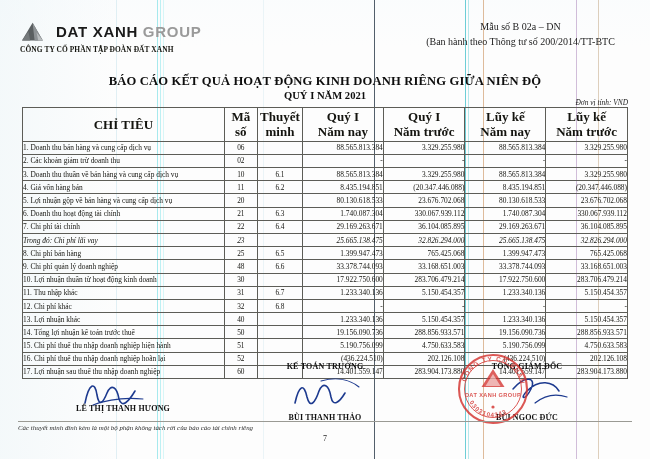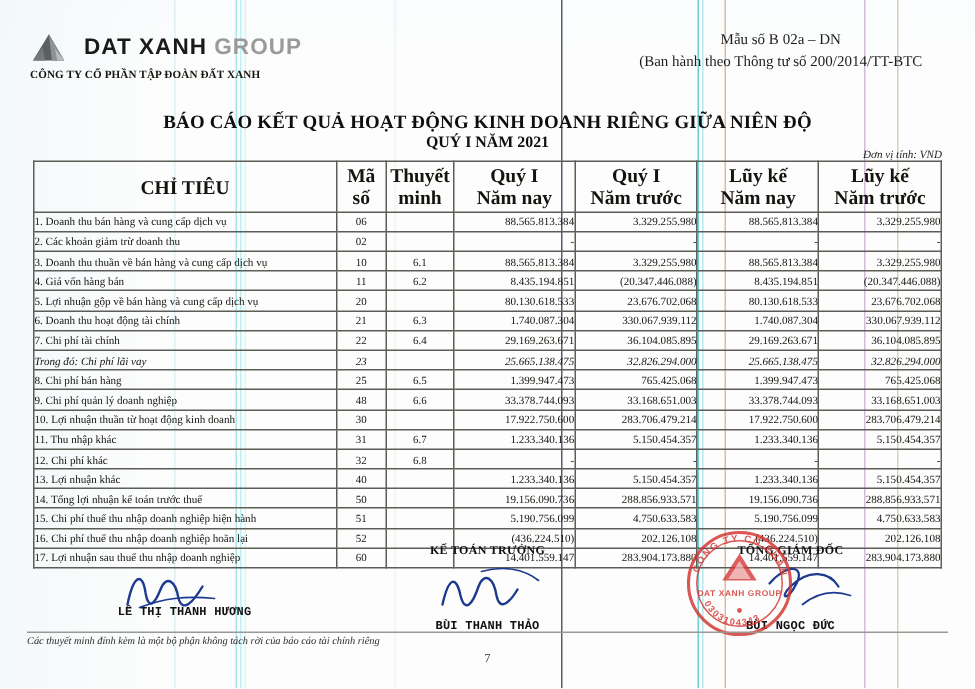--- a/index.html
+++ b/index.html
@@ -196,21 +196,20 @@
     font-weight: bold;
     letter-spacing: .2px;
     color: #121212;
   }
   .sig-gap { height: 42px; }
   .sig-name {
     font-size: 8px;
     font-weight: bold;
     letter-spacing: .15px;
     color: #111;
-    font-family: Liberation Mono, monospace;
   }
   .sig-mark {
     position: absolute;
     left: 0; right: 0;
     top: 11px;
     height: 40px;
     pointer-events: none;
   }
   .stamp {
     position: absolute;

